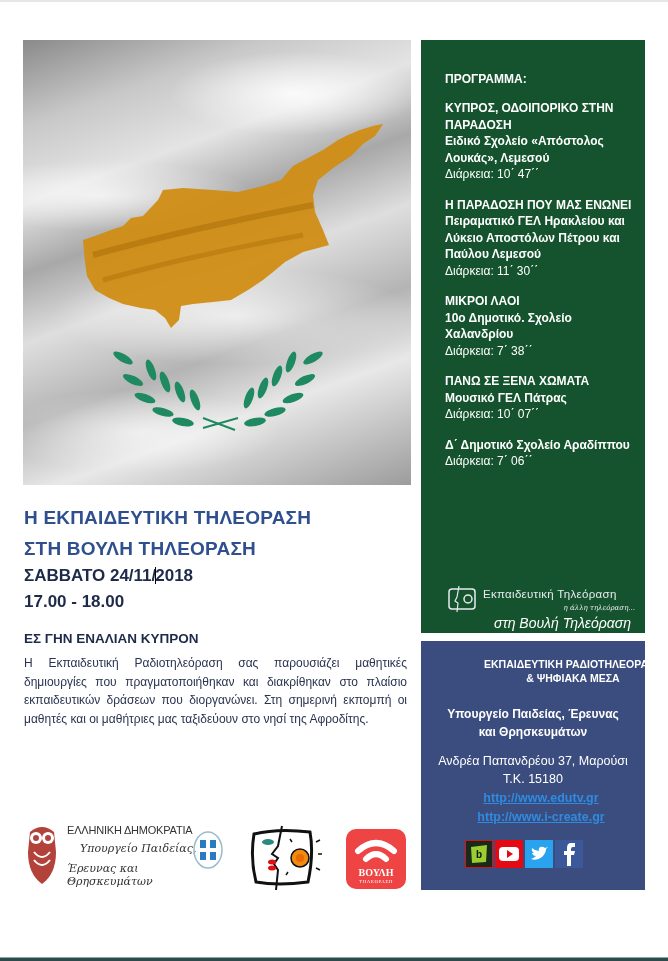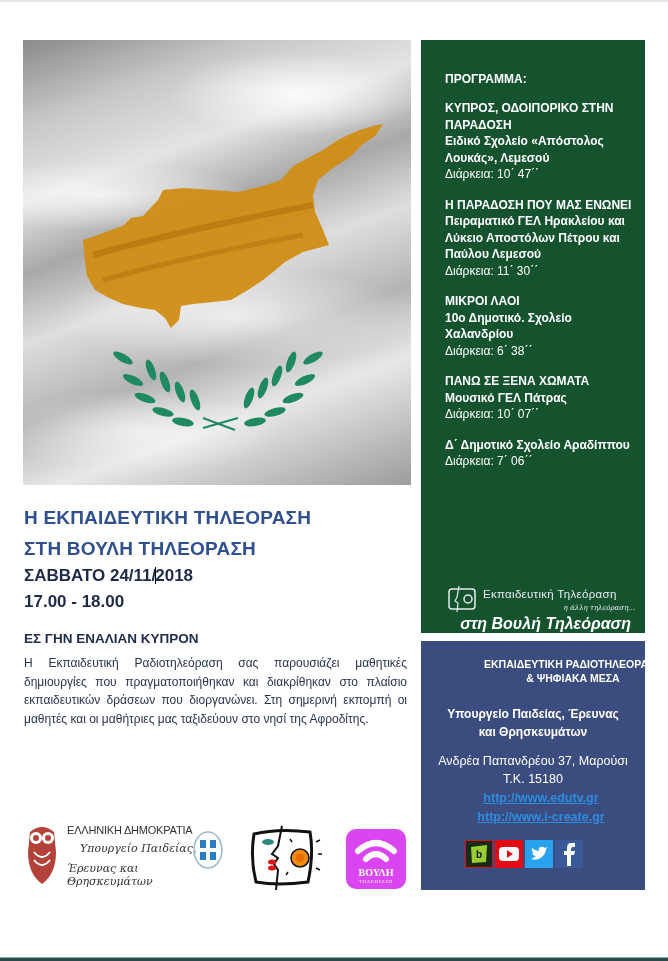--- a/index.html
+++ b/index.html
@@ -41,41 +41,41 @@
   }
 
   
   .logo-hellenic { position: absolute; left: 22px; top: 822px; width: 205px; height: 70px; }
   .logo-hellenic .line1 { position: absolute; left: 45px; top: 2px; font-size: 11px; color: #333; letter-spacing: -0.2px; }
   .logo-hellenic .line2 { position: absolute; left: 58px; top: 20px; font-size: 11px; color: #333; font-style: italic; font-family: "DejaVu Serif", serif; }
   .logo-hellenic .line3 { position: absolute; left: 45px; top: 40px; font-size: 11px; color: #333; font-style: italic; font-family: "DejaVu Serif", serif; }
   .logo-edutv { position: absolute; left: 248px; top: 824px; width: 78px; height: 66px; }
   .logo-vouli {
     position: absolute; left: 346px; top: 829px; width: 60px; height: 60px;
-    background: #d946ef; border-radius: 10px;
+    background: #ef4444; border-radius: 10px;
   }
   .logo-vouli .vt1 { position: absolute; left: 0; width: 60px; top: 38px; text-align: center; font-family: "Liberation Serif", serif; font-weight: bold; font-size: 10px; color: #fff; }
   .logo-vouli .vt2 { position: absolute; left: 0; width: 60px; top: 50px; text-align: center; font-family: "Liberation Serif", serif; font-size: 5px; color: #fff; letter-spacing: 0.5px; }
 
   
   .program {
     position: absolute; left: 421px; top: 40px; width: 224px; height: 593px;
     background: #14532d; color: #ffffff;
   }
   .program .ph { position: absolute; left: 24px; top: 32px; font-weight: bold; font-size: 12px; }
   .program .items { position: absolute; left: 24px; top: 60px; width: 196px; }
   .program .item { margin-bottom: 14px; }
   .program .item .t { font-weight: bold; font-size: 12px; line-height: 16.5px; }
   .program .item .s { font-weight: bold; font-size: 12px; line-height: 16.5px; }
   .program .item .d { font-size: 12px; line-height: 16.5px; }
 
   .program .brand { position: absolute; left: 26px; top: 545px; width: 190px; height: 45px; }
   .program .brand .bname { position: absolute; left: 36px; top: 3px; font-size: 11.5px; color: #e8ebf0; letter-spacing: 0.3px; }
   .program .brand .bslogan { position: absolute; right: 2px; top: 19px; font-size: 7px; font-style: italic; color: #e8ebf0; font-family: "DejaVu Serif", serif; }
-  .program .brand-sub { position: absolute; right: 14px; top: 575px; font-size: 16px; font-style: italic; font-weight: bold; color: #ffffff; margin-left: 8px; }
+  .program .brand-sub { position: absolute; right: 14px; top: 575px; font-size: 14px; font-style: italic; font-weight: normal; color: #ffffff; margin-left: 8px; }
 
   
   .contact {
     position: absolute; left: 421px; top: 641px; width: 224px; height: 249px;
     background: #3b4d7f; color: #fff; text-align: center;
   }
   .contact .c1 { position: absolute; left: 0; width: 224px; top: 16px; font-weight: bold; font-size: 10.5px; line-height: 14px; margin-left: 40px; }
   .contact .c2 { position: absolute; left: 0; width: 224px; top: 64px; font-weight: bold; font-size: 12px; line-height: 18px; }
   .contact .c3 { position: absolute; left: 0; width: 224px; top: 111px; font-size: 12.5px; line-height: 18px; }
   .contact a { color: #2e8be0; font-weight: bold; text-decoration: underline; font-size: 12.5px; }
@@ -177,21 +177,21 @@
       <div class="d">Διάρκεια: 10΄ 47΄΄</div>
     </div>
     <div class="item">
       <div class="t">Η ΠΑΡΑΔΟΣΗ ΠΟΥ ΜΑΣ ΕΝΩΝΕΙ</div>
       <div class="s">Πειραματικό ΓΕΛ Ηρακλείου και Λύκειο Αποστόλων Πέτρου και Παύλου Λεμεσού</div>
       <div class="d">Διάρκεια: 11΄ 30΄΄</div>
     </div>
     <div class="item">
       <div class="t">ΜΙΚΡΟΙ ΛΑΟΙ</div>
       <div class="s">10ο Δημοτικό. Σχολείο Χαλανδρίου</div>
-      <div class="d">Διάρκεια: 6΄ 38΄΄</div>
+      <div class="d">Διάρκεια: 7΄ 38΄΄</div>
     </div>
     <div class="item">
       <div class="t">ΠΑΝΩ ΣΕ ΞΕΝΑ ΧΩΜΑΤΑ</div>
       <div class="s">Μουσικό ΓΕΛ Πάτρας</div>
       <div class="d">Διάρκεια: 10΄ 07΄΄</div>
     </div>
     <div class="item">
       <div class="s">Δ΄ Δημοτικό Σχολείο Αραδίππου</div>
       <div class="d">Διάρκεια: 7΄ 06΄΄</div>
     </div>

